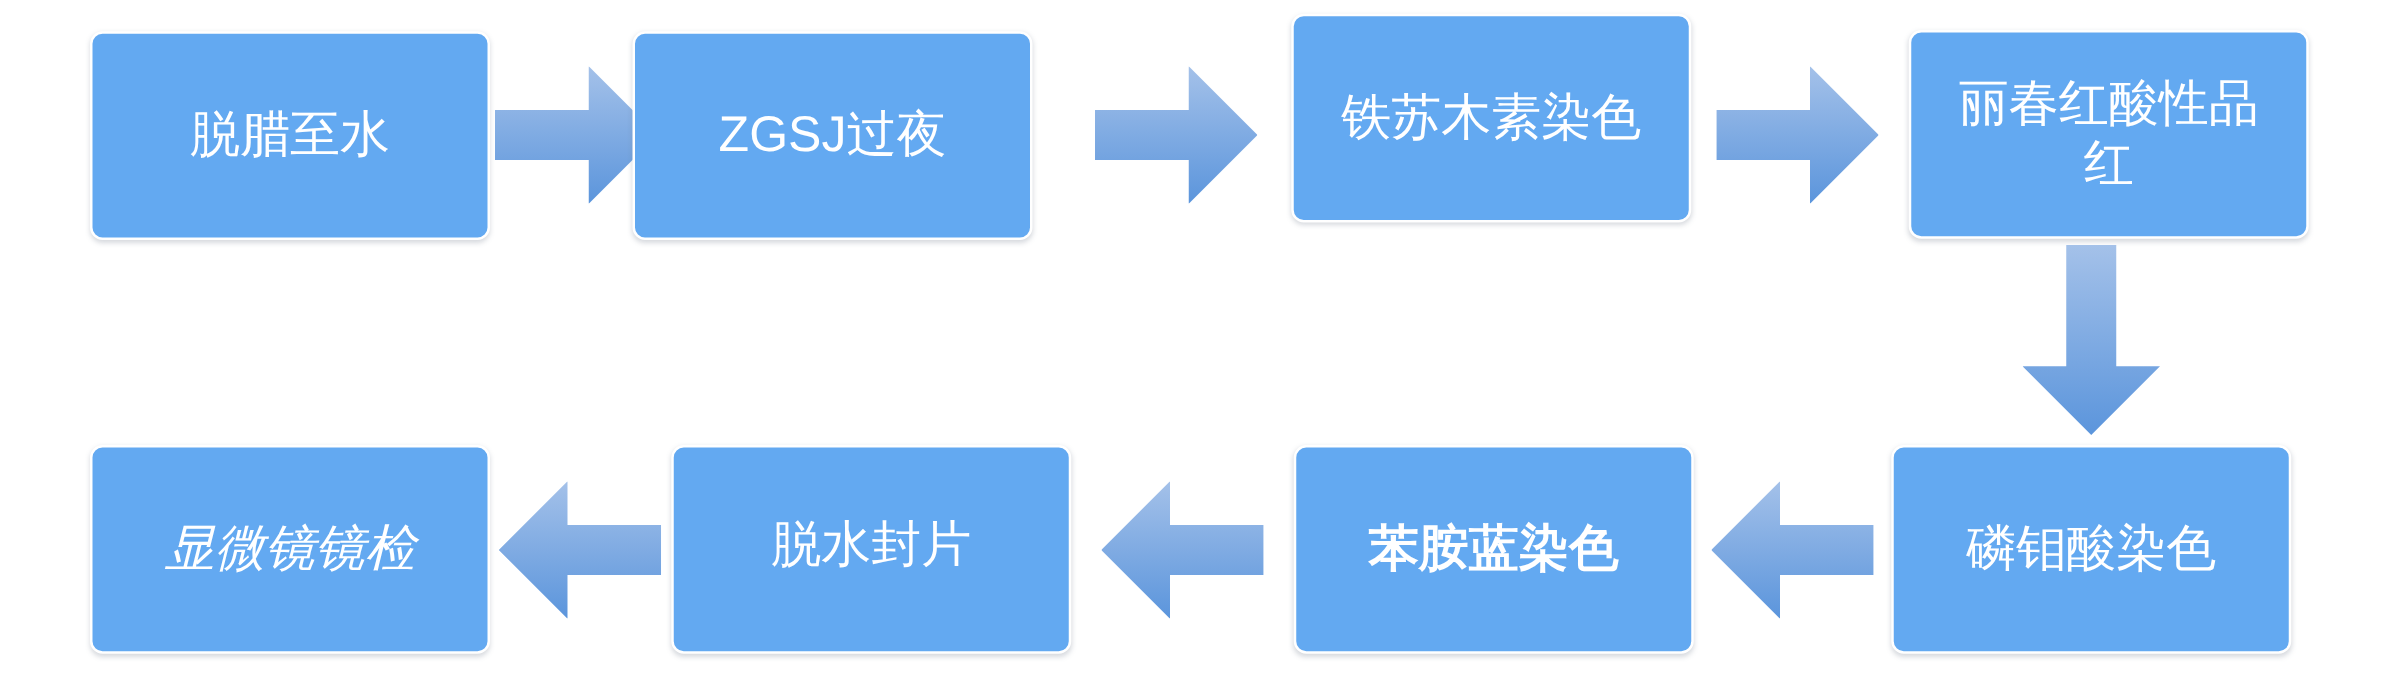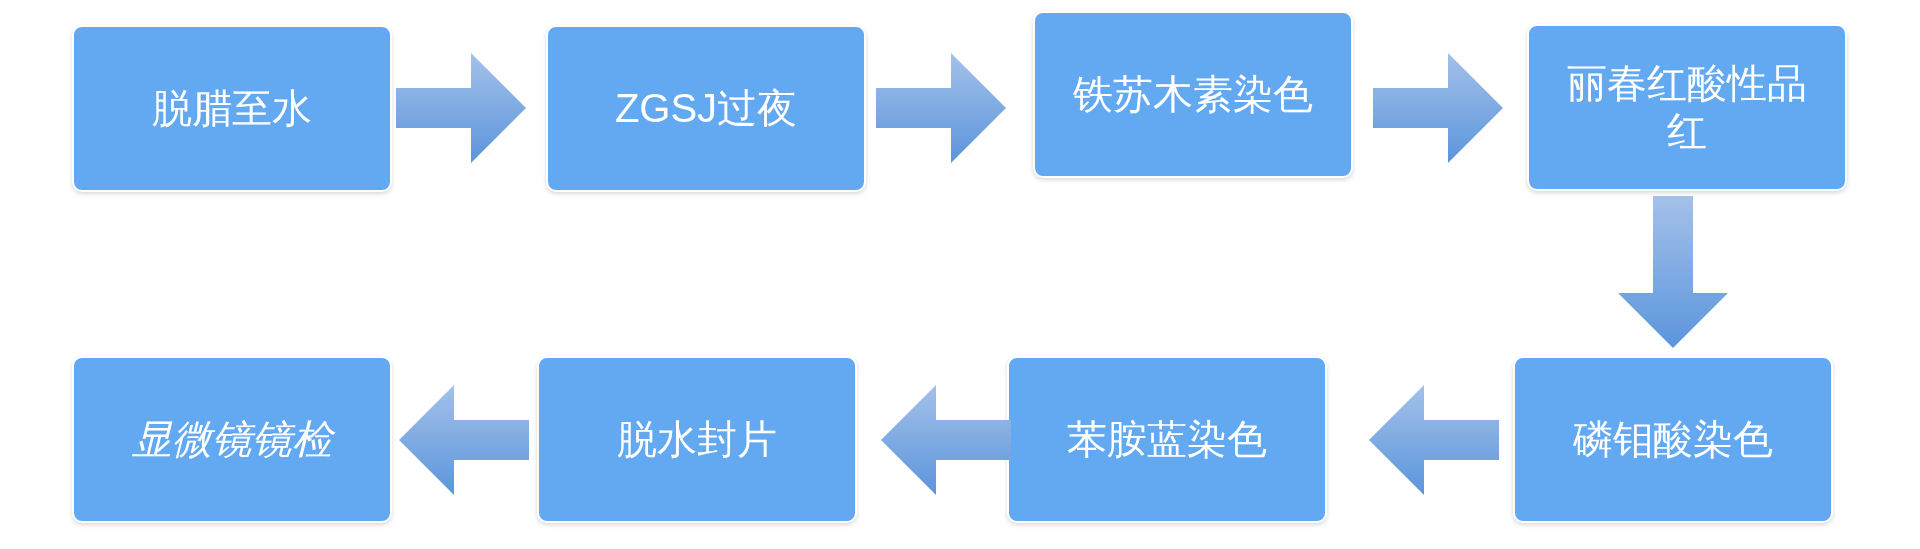--- a/index.html
+++ b/index.html
@@ -27,26 +27,26 @@
     color: var(--box-text, #ffffff);
     font-size: 40px;
     line-height: 1.18;
     text-align: center;
     display: flex;
     align-items: center;
     justify-content: center;
     padding: 0 24px;
   }
   .n1 { left: 72px;   top: 25px; }
-  .n2 { left: 546px;  top: 25px; }
+  .n2 { left: 506px;  top: 25px; }
   .n3 { left: 1033px; top: 11px; }
   .n4 { left: 1527px; top: 24px; }
   .n5 { left: 1513px; top: 356px; }
-  .n6 { left: 1007px; top: 356px; }
-  .n7 { left: 537px;  top: 356px; }
+  .n6 { left: 1035px; top: 356px; font-weight: bold; }
+  .n7 { left: 537px;  top: 356px; font-family: Liberation Mono, monospace; }
   .n8 { left: 72px;   top: 356px; font-style: italic; }
 
   .arrow {
     position: absolute;
     background: linear-gradient(to bottom, var(--arrow-light, #a4c1e9), var(--arrow-dark, #5b95dc));
   }
   .arrow.h { width: 130px; height: 110px; }
   .arrow.right {
     clip-path: polygon(0 35px, 75px 35px, 75px 0, 130px 55px, 75px 110px, 75px 75px, 0 75px);
   }

